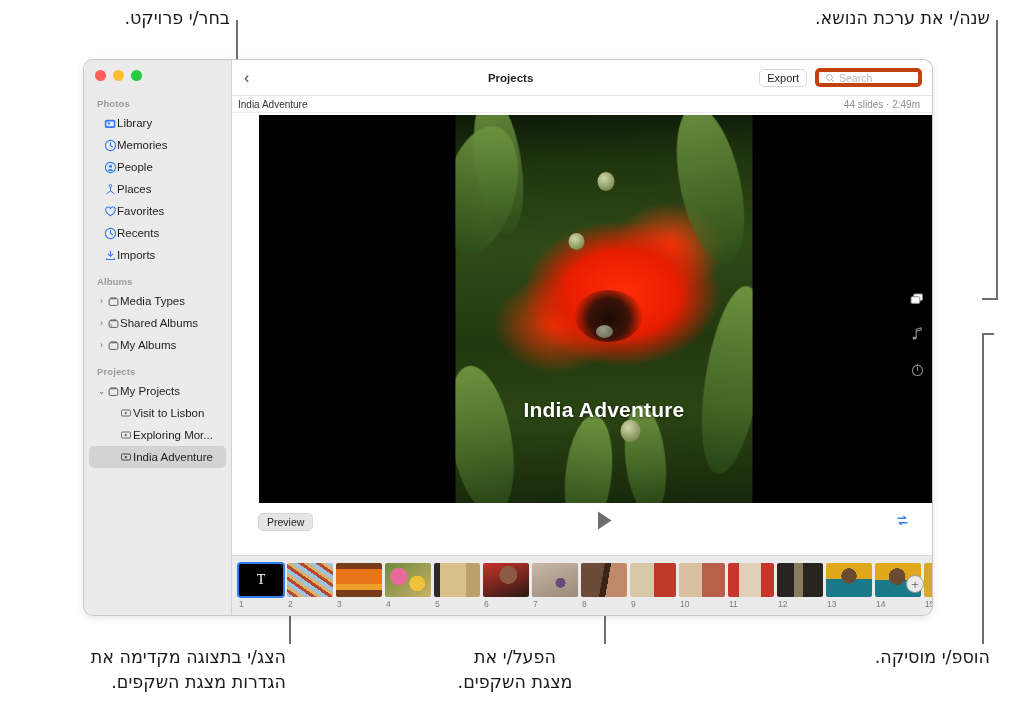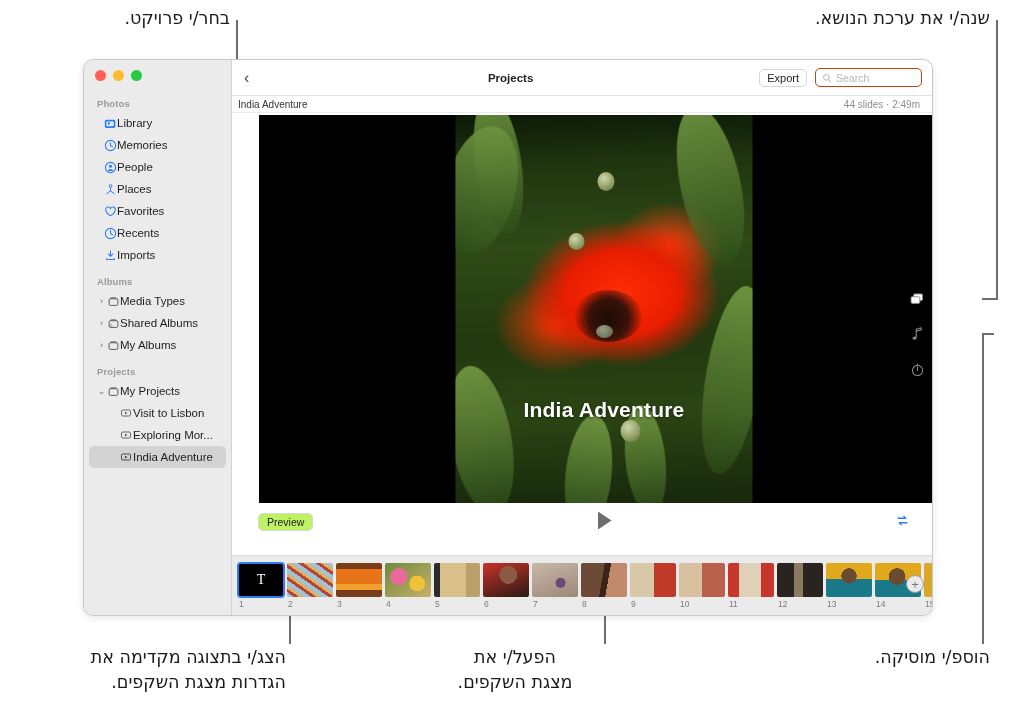--- a/index.html
+++ b/index.html
@@ -79,21 +79,21 @@
   }
   .back-btn { font-size: 16px; color: #4a4a4a; width: 18px; line-height: 1; }
   .tb-title { flex: 1; text-align: center; font-size: 11.5px; font-weight: 700; color: #222; }
   .export-btn {
     font-size: 11px; color: #232323;
     border: 1px solid #d6d6d6; border-radius: 5px;
     padding: 2px 7px; background: #fff;
   }
   .search {
     width: 107px; height: 19px;
-    border: 1px solid #c2410c; border-radius: 5px;
+    border: 4px solid #c2410c; border-radius: 5px;
     display: flex; align-items: center; gap: 4px;
     padding: 5px 6px; background: #fff;
   }
   .search .sq { color: #b0b0b0; }
   .search .ph { font-size: 10.5px; color: #b6b6b6; }
 
   .infobar {
     height: 17px; display: flex; align-items: center;
     padding: 0 12px 0 6px;
     font-size: 10px; color: #5d5d5d;
@@ -149,21 +149,21 @@
   }
 
   .controls {
     position: absolute; left: 0; right: 0; top: 392px;
     height: 38px; display: flex; align-items: center;
   }
   .preview-btn {
     position: absolute; left: 26px; top: 8px;
     font-size: 10.5px; color: #232323;
     border: 1px solid #d6d6d6; border-radius: 5px;
-    padding: 2px 8px; background: #bef264;
+    padding: 2px 8px; background: #e5e5e5;
   }
   .play-btn { position: absolute; left: 364px; top: 5px; }
   .loop-btn { position: absolute; right: 22px; top: 8px; }
 
   
   .filmstrip {
     height: 60px; background: #ebebeb;
     border-top: 1px solid #dcdcdc;
     display: flex; align-items: center;
     padding: 0 6px; gap: 3px; position: relative;

